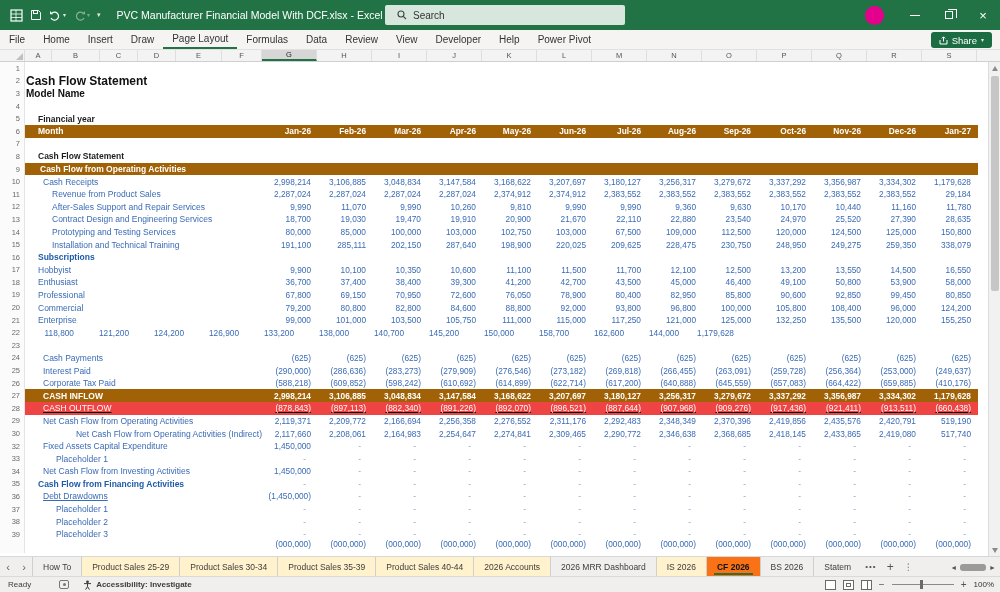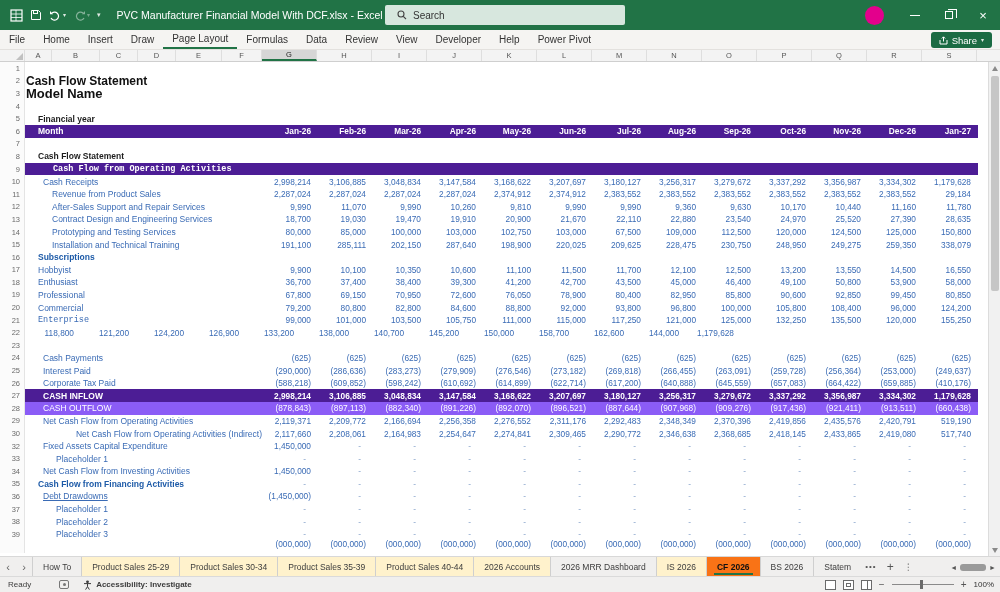--- a/index.html
+++ b/index.html
@@ -37,26 +37,26 @@
 
   
   .grid { position:relative; height:494px; background:#fff; overflow:hidden; }
   .row { display:flex; height:12.6px; align-items:stretch; }
   .rnum { width:25px; flex:0 0 25px; display:flex; align-items:center; justify-content:flex-end; padding-right:4px; font-size:7.5px; color:#6a6a6a; background:#fbfbfb; border-right:1px solid #e4e4e4; }
   .band { display:flex; width:953px; flex:0 0 953px; align-items:center; }
   .rlabel { width:237px; flex:0 0 237px; white-space:nowrap; overflow:visible; font-size:8.5px; color:#3A6BB5; }
   .cell { width:55px; flex:0 0 55px; text-align:right; padding-right:6px; font-size:8.3px; color:#3A6BB5; white-space:nowrap; }
   .cell.dash { color:#8aa5cc; padding-right:11px; }
   .row.title .rlabel { font-size:12px; font-weight:bold; color:#111; }
-  .row.subtitle .rlabel { font-size:13px; font-weight:bold; color:#111; }
+  .row.subtitle .rlabel { font-size:10px; font-weight:bold; color:#111; }
   .row.black-bold .rlabel { font-weight:bold; color:#1d1d1d; }
   .row.section .rlabel { font-weight:bold; color:#1E5BA8; }
-  .row.banner .band { background:#4c1d95; }
+  .row.banner .band { background:#a16207; }
   .row.banner .rlabel, .row.banner .cell { color:#fff; font-weight:bold; }
-  .row.banner-light .band { background:#8b5cf6; }
+  .row.banner-light .band { background:#ef4444;text-decoration:underline; }
   .row.banner-light .rlabel, .row.banner-light .cell { color:#fff; }
   .row.clipped .cell { line-height:6px; align-self:flex-start; color:#3A6BB5; }
   .vscroll { position:absolute; right:0; top:0; bottom:0; width:12px; background:#f1f1f1; border-left:1px solid #dcdcdc; }
   .vs-up, .vs-down { position:absolute; left:0; width:11px; height:12px; display:flex; align-items:center; justify-content:center; }
   .vs-up { top:0; } .vs-down { bottom:0; }
   .tri-up { border-left:3.5px solid transparent; border-right:3.5px solid transparent; border-bottom:5px solid #8a8a8a; }
   .tri-down { border-left:3.5px solid transparent; border-right:3.5px solid transparent; border-top:5px solid #8a8a8a; }
   .vs-thumb { position:absolute; left:1.5px; top:14px; width:8px; height:215px; background:#c6c6c6; border-radius:2px; }
 
   
@@ -253,21 +253,21 @@
       </div>
       <div class="row black-bold">
         <div class="rnum">8</div>
         <div class="band">
           <div class="rlabel" style="padding-left: 13px;">Cash Flow Statement</div>
         </div>
       </div>
       <div class="row banner">
         <div class="rnum">9</div>
         <div class="band">
-          <div class="rlabel" style="padding-left: 28px; font-family: Liberation Mono, monospace;">Cash Flow from Operating Activities</div>
+          <div class="rlabel" style="padding-left: 15px;">Cash Flow from Operating Activities</div>
         </div>
       </div>
       <div class="row item">
         <div class="rnum">10</div>
         <div class="band">
           <div class="rlabel" style="padding-left: 18px;">Cash Receipts</div>
           <div class="cell">2,998,214</div>
           <div class="cell">3,106,885</div>
           <div class="cell">3,048,834</div>
           <div class="cell">3,147,584</div>
@@ -455,21 +455,21 @@
           <div class="cell">100,000</div>
           <div class="cell">105,800</div>
           <div class="cell">108,400</div>
           <div class="cell">96,000</div>
           <div class="cell">124,200</div>
         </div>
       </div>
       <div class="row item">
         <div class="rnum">21</div>
         <div class="band">
-          <div class="rlabel" style="padding-left: 13px; font-family: Liberation Mono, monospace;">Enterprise</div>
+          <div class="rlabel" style="padding-left: 13px;">Enterprise</div>
           <div class="cell">99,000</div>
           <div class="cell">101,000</div>
           <div class="cell">103,500</div>
           <div class="cell">105,750</div>
           <div class="cell">111,000</div>
           <div class="cell">115,000</div>
           <div class="cell">117,250</div>
           <div class="cell">121,000</div>
           <div class="cell">125,000</div>
           <div class="cell">132,250</div>

